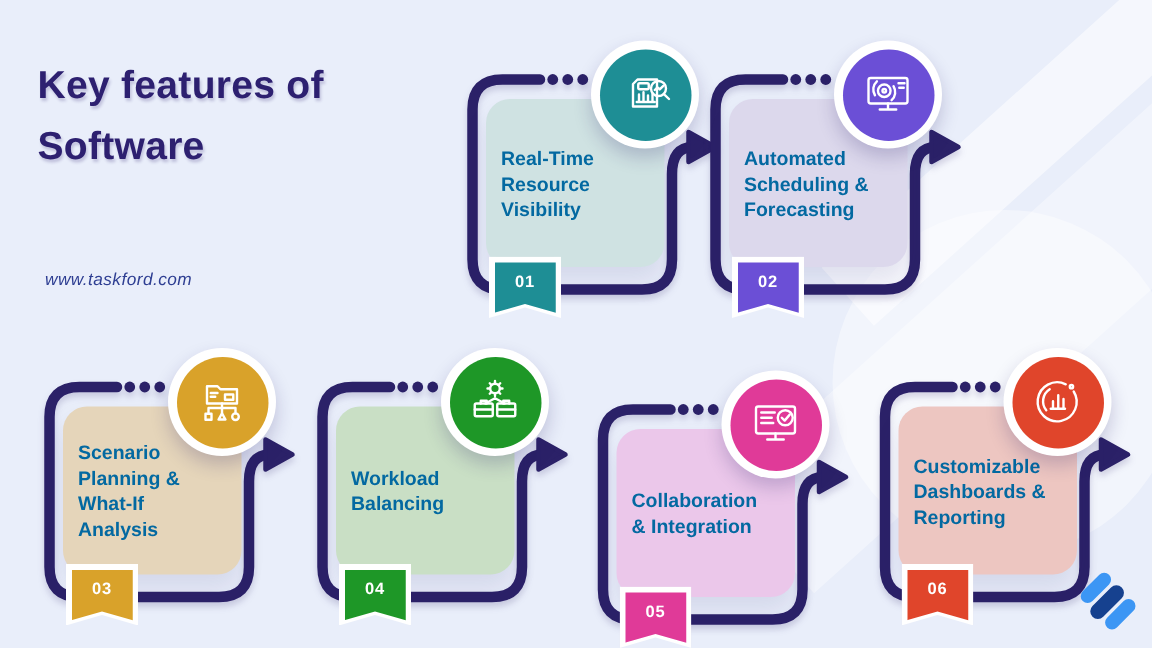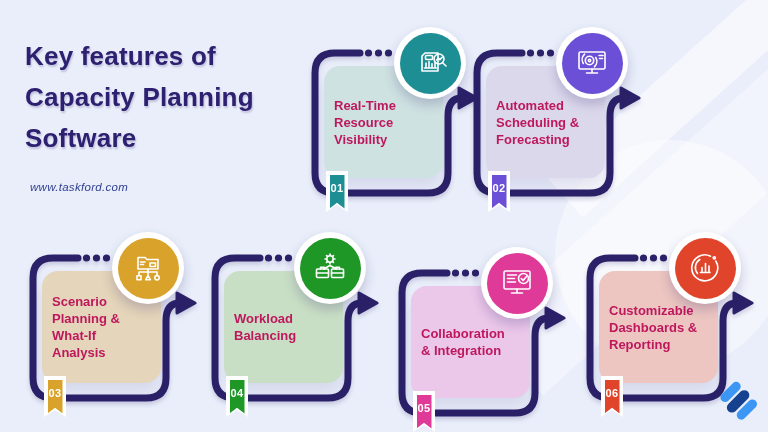--- a/index.html
+++ b/index.html
@@ -27,34 +27,34 @@
 
   
   .unit{position:absolute;width:185px;height:205px;}
   .unit .frame{position:absolute;left:0;top:0;z-index:1;filter:drop-shadow(0 3px 2px rgba(43,33,104,.18));}
   .unit .card{
     position:absolute;left:23px;top:46px;width:119px;height:112px;border-radius:16px;
     background:var(--card-bg);z-index:2;display:flex;align-items:center;
     box-shadow:0 10px 16px rgba(43,33,104,.10);
   }
   .card-title{
-    padding:0 18px 0 10px;font-size:13px;line-height:17px;font-weight:700;color:#be185d;
+    padding:0 18px 0 10px;font-size:13px;line-height:17px;font-weight:700;color:#0369a1;
   }
   .icon-circle{
     position:absolute;left:93px;top:7px;width:72px;height:72px;border-radius:50%;
     background:#ffffff;z-index:3;display:flex;align-items:center;justify-content:center;
     box-shadow:0 6px 12px rgba(43,33,104,.22);
   }
   .icon-disc{
     width:61px;height:61px;border-radius:50%;background:var(--accent);
     display:flex;align-items:center;justify-content:center;
   }
   .icon-disc svg{display:block;}
   .badge{
-    position:absolute;left:25px;top:151px;width:22px;height:41px;z-index:4;
+    position:absolute;left:25px;top:151px;width:48px;height:41px;z-index:4;
     background:#ffffff;
     clip-path:polygon(0 0,100% 0,100% 100%,50% 83%,0 100%);
     filter:drop-shadow(0 2px 2px rgba(43,33,104,.25));
   }
   .badge-inner{
     position:absolute;left:3.5px;top:3.5px;right:3.5px;bottom:3.5px;
     background:var(--badge);
     clip-path:polygon(0 0,100% 0,100% 100%,50% 83%,0 100%);
     color:#ffffff;font-size:11px;font-weight:700;text-align:center;padding-top:7px;
     letter-spacing:.5px;
@@ -68,21 +68,20 @@
 </style>
 </head>
 <body>
 
 <div class="deco deco1"></div>
 <div class="deco deco2"></div>
 <div class="blob"></div>
 
 <div class="heading">
   <div>Key features of</div>
-  <div>Capacity Planning</div>
   <div>Software</div>
 </div>
 <div class="website">www.taskford.com</div>
 
 <div class="unit u1" style="--accent: #1e8e95; --card-bg: #cfe2e2; --badge: #1e8e95;">
   <svg class="frame" width="185" height="205" viewBox="0 0 185 205">
     <path d="M59 33 H34 Q14 33 14 53 V153 Q14 173 34 173 H127 Q147 173 147 153 V96 Q147 78 161 78" fill="none" stroke="#2b2168" stroke-width="7" stroke-linecap="round"></path>
     <polygon points="158,68 158,88 176,78" fill="#2b2168" stroke="#2b2168" stroke-width="3" stroke-linejoin="round"></polygon>
     <circle cx="67.5" cy="33" r="3.6" fill="#2b2168"></circle>
       <circle cx="77.5" cy="33" r="3.6" fill="#2b2168"></circle>

